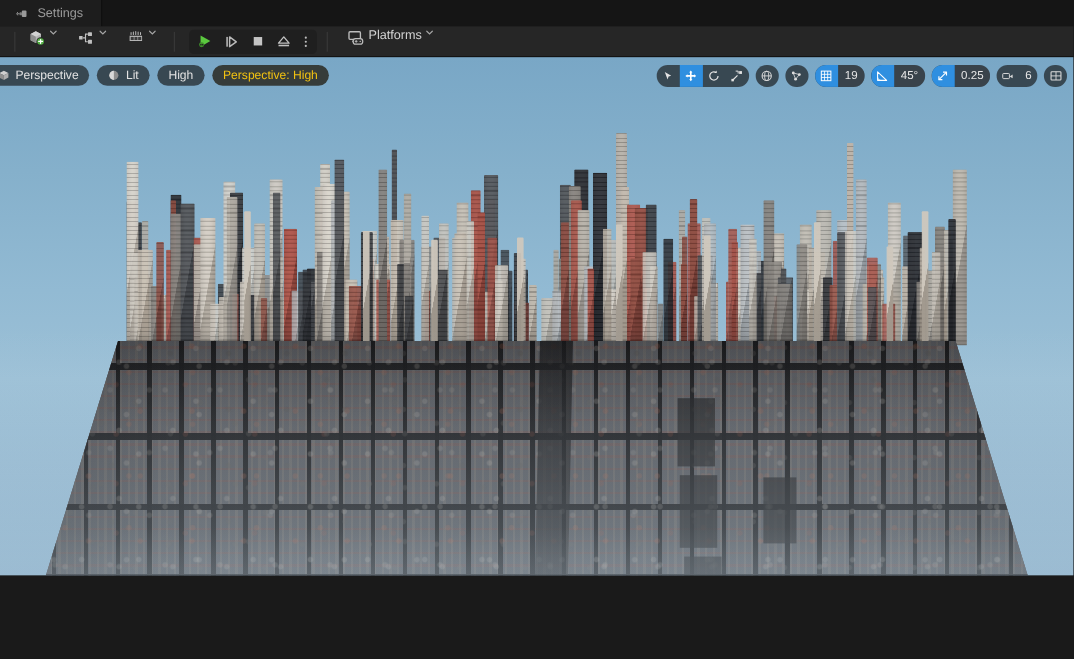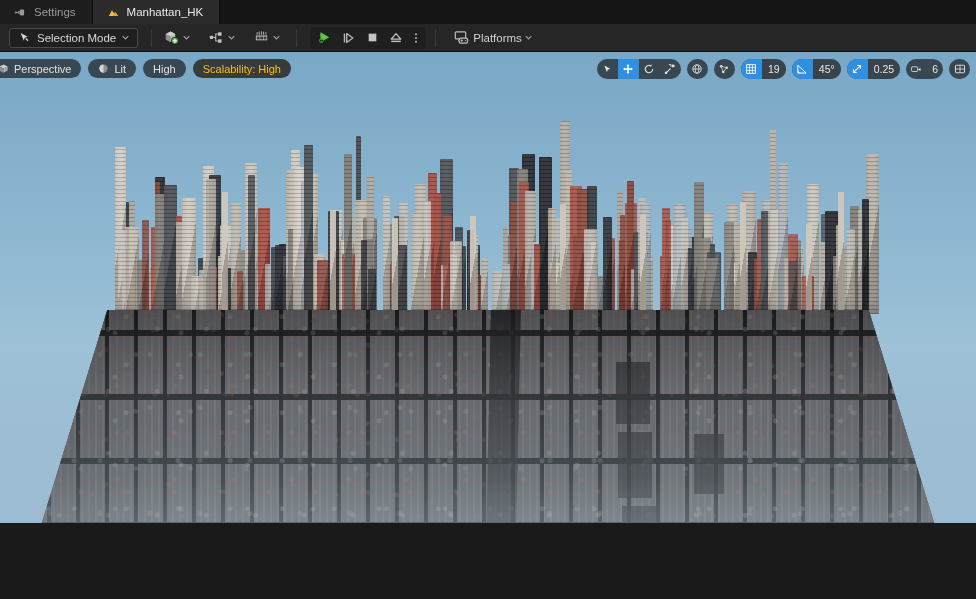--- a/index.html
+++ b/index.html
@@ -49,21 +49,21 @@
     display:flex; align-items:center; gap:6px;
     height:20px; padding:0 8px;
     margin-left:9px;
     background:#1f1f1f;
     border:1px solid #4a4a4a;
     border-radius:3px;
     color:#d8d8d8; font-size:11.5px;
     white-space:nowrap; cursor:pointer;
   }
   .tb-btn {
-    display:flex; align-items:center; gap:3px;
+    display:flex; align-items:flex-start; gap:3px;
     height:24px; padding:0 4px;
     border-radius:3px; cursor:pointer;
     color:#cfcfcf;
   }
   .tb-label { font-size:11.5px; white-space:nowrap; color:#d2d2d2; }
   .chev { width:7px; height:7px; flex:0 0 7px; opacity:.75; }
 
   .play-group {
     display:flex; align-items:center;
     height:22px; padding:0 2px;
@@ -219,43 +219,26 @@
         <path d="M3 8h3v-2.4h1.6V8H10v1.6H7.6V12H6V9.6H3z" fill="#8d8d8d" opacity="0"></path>
         <rect x="7.2" y="4.4" width="5.2" height="7.2" rx="1" fill="#9a9a9a"></rect>
         <rect x="4.6" y="6.2" width="2.8" height="3.6" rx="1" fill="#7d7d7d"></rect>
         <path d="M4.6 8 H2.2" stroke="#9a9a9a" stroke-width="1.2" fill="none"></path>
         <path d="M2.6 6.2 A2.4 2.4 0 0 0 2.6 9.8" stroke="#9a9a9a" stroke-width="1.1" fill="none"></path>
       </svg>
       <span>Settings</span>
     </div>
 
 
-    <div class="tab active">
-      <svg class="tab-ico" viewBox="0 0 16 16">
-        <path d="M2 12.2 6.1 5.4 8.6 9.2 10.1 7.1 14 12.2z" fill="#e8a326"></path>
-        <path d="M6.1 5.4 8.6 9.2 7 12.2 3.4 12.2z" fill="#f2bc4e"></path>
-      </svg>
-      <span>Manhattan_HK</span>
-    </div>
 
     <div class="tabbar-filler"></div>
   </div>
 
   <div class="toolbar">
 
-    <div class="mode-btn">
-      <svg width="13" height="13" viewBox="0 0 16 16">
-        <path d="M3.2 2.6 11.8 7 8.3 8.2 7.1 11.8z" fill="#d8d8d8"></path>
-        <path d="M9.6 9.2 12.4 12" stroke="#d8d8d8" stroke-width="1.4"></path>
-      </svg>
-      <span>Selection Mode</span>
-      <svg class="chev" viewBox="0 0 10 10">
-        <path d="M1.4 3.4 5 7 8.6 3.4" stroke="#cfcfcf" stroke-width="1.5" fill="none" stroke-linecap="round"></path>
-      </svg>
-    </div>
 
     <div class="tb-sep" style="margin-left:13px"></div>
 
     <div class="tb-btn">
       <svg width="17" height="17" viewBox="0 0 18 18">
         <path d="M3 5.2 8 2.6 13 5.2 13 11.2 8 13.8 3 11.2z" fill="#b4b4b4"></path>
         <path d="M8 2.6 13 5.2 8 7.8 3 5.2z" fill="#d2d2d2"></path>
         <path d="M8 7.8 8 13.8 3 11.2 3 5.2z" fill="#8e8e8e"></path>
         <circle cx="12.6" cy="12.4" r="4" fill="#262626"></circle>
         <circle cx="12.6" cy="12.4" r="3.2" fill="#52b043"></circle>
@@ -600,21 +583,21 @@
         <svg width="11" height="11" viewBox="0 0 16 16">
           <circle cx="8" cy="8" r="6" fill="#8e8e8e"></circle>
           <path d="M8 2a6 6 0 0 0 0 12z" fill="#d8d8d8"></path>
         </svg>
         <span>Lit</span>
       </div>
       <div class="vp-pill">
         <span>High</span>
       </div>
       <div class="vp-pill warn">
-        <span>Scalability: High</span>
+        <span>Perspective: High</span>
       </div>
     </div>
 
     <div class="vp-right">
 
       <div class="vp-seg">
         <div class="vp-ibtn">
           <svg width="11" height="11" viewBox="0 0 16 16">
             <path d="M3.4 2.2 12 7 8.4 8.2 7.1 12z" fill="#e4e4e4"></path>
           </svg>

